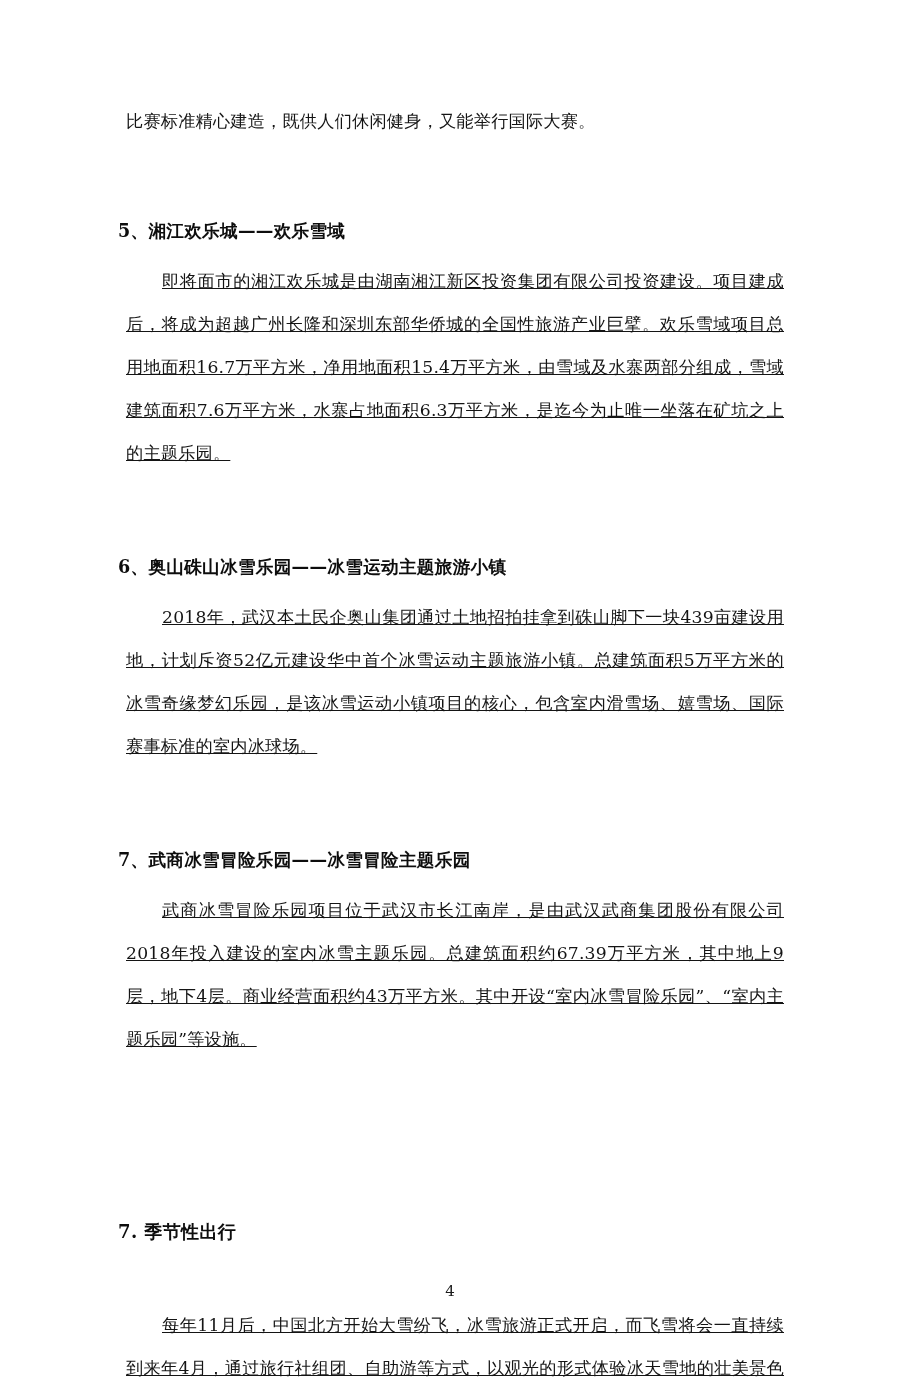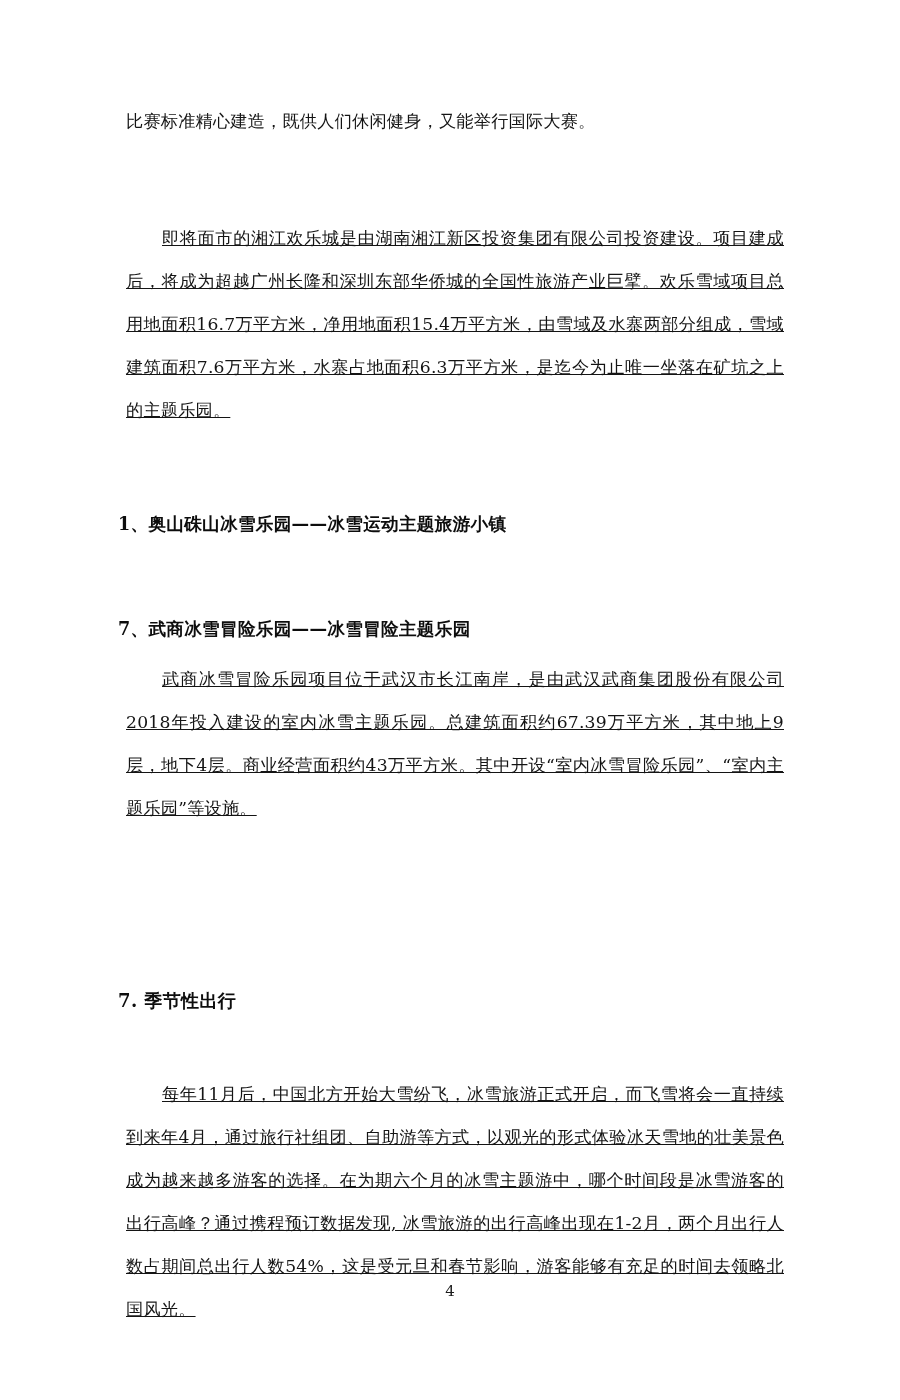--- a/index.html
+++ b/index.html
@@ -98,27 +98,29 @@
 <body>
 
 <div class="page">
 
   <div class="content">
 
     <p class="para">比赛标准精心建造，既供人们休闲健身，又能举行国际大赛。</p>
 
     <div class="gap-lg"></div>
 
+    <h3 class="heading-sub">5、湘江欢乐城——欢乐雪域</h3>
 
     <p class="para indent">即将面市的湘江欢乐城是由湖南湘江新区投资集团有限公司投资建设。项目建成后，将成为超越广州长隆和深圳东部华侨城的全国性旅游产业巨擘。欢乐雪域项目总用地面积16.7万平方米，净用地面积15.4万平方米，由雪域及水寨两部分组成，雪域建筑面积7.6万平方米，水寨占地面积6.3万平方米，是迄今为止唯一坐落在矿坑之上的主题乐园。</p>
 
     <div class="gap-xl"></div>
 
-    <h3 class="heading-sub">1、奥山硃山冰雪乐园——冰雪运动主题旅游小镇</h3>
+    <h3 class="heading-sub">6、奥山硃山冰雪乐园——冰雪运动主题旅游小镇</h3>
 
+    <p class="para indent">2018年，武汉本土民企奥山集团通过土地招拍挂拿到硃山脚下一块439亩建设用地，计划斥资52亿元建设华中首个冰雪运动主题旅游小镇。总建筑面积5万平方米的冰雪奇缘梦幻乐园，是该冰雪运动小镇项目的核心，包含室内滑雪场、嬉雪场、国际赛事标准的室内冰球场。</p>
 
     <div class="gap-xl"></div>
 
     <h3 class="heading-sub">7、武商冰雪冒险乐园——冰雪冒险主题乐园</h3>
 
     <p class="para indent">武商冰雪冒险乐园项目位于武汉市长江南岸，是由武汉武商集团股份有限公司2018年投入建设的室内冰雪主题乐园。总建筑面积约67.39万平方米，其中地上9层，地下4层。商业经营面积约43万平方米。其中开设“室内冰雪冒险乐园”、“室内主题乐园”等设施。</p>
 
     <div class="gap-xl"></div>
     <div class="gap-sm"></div>
 

